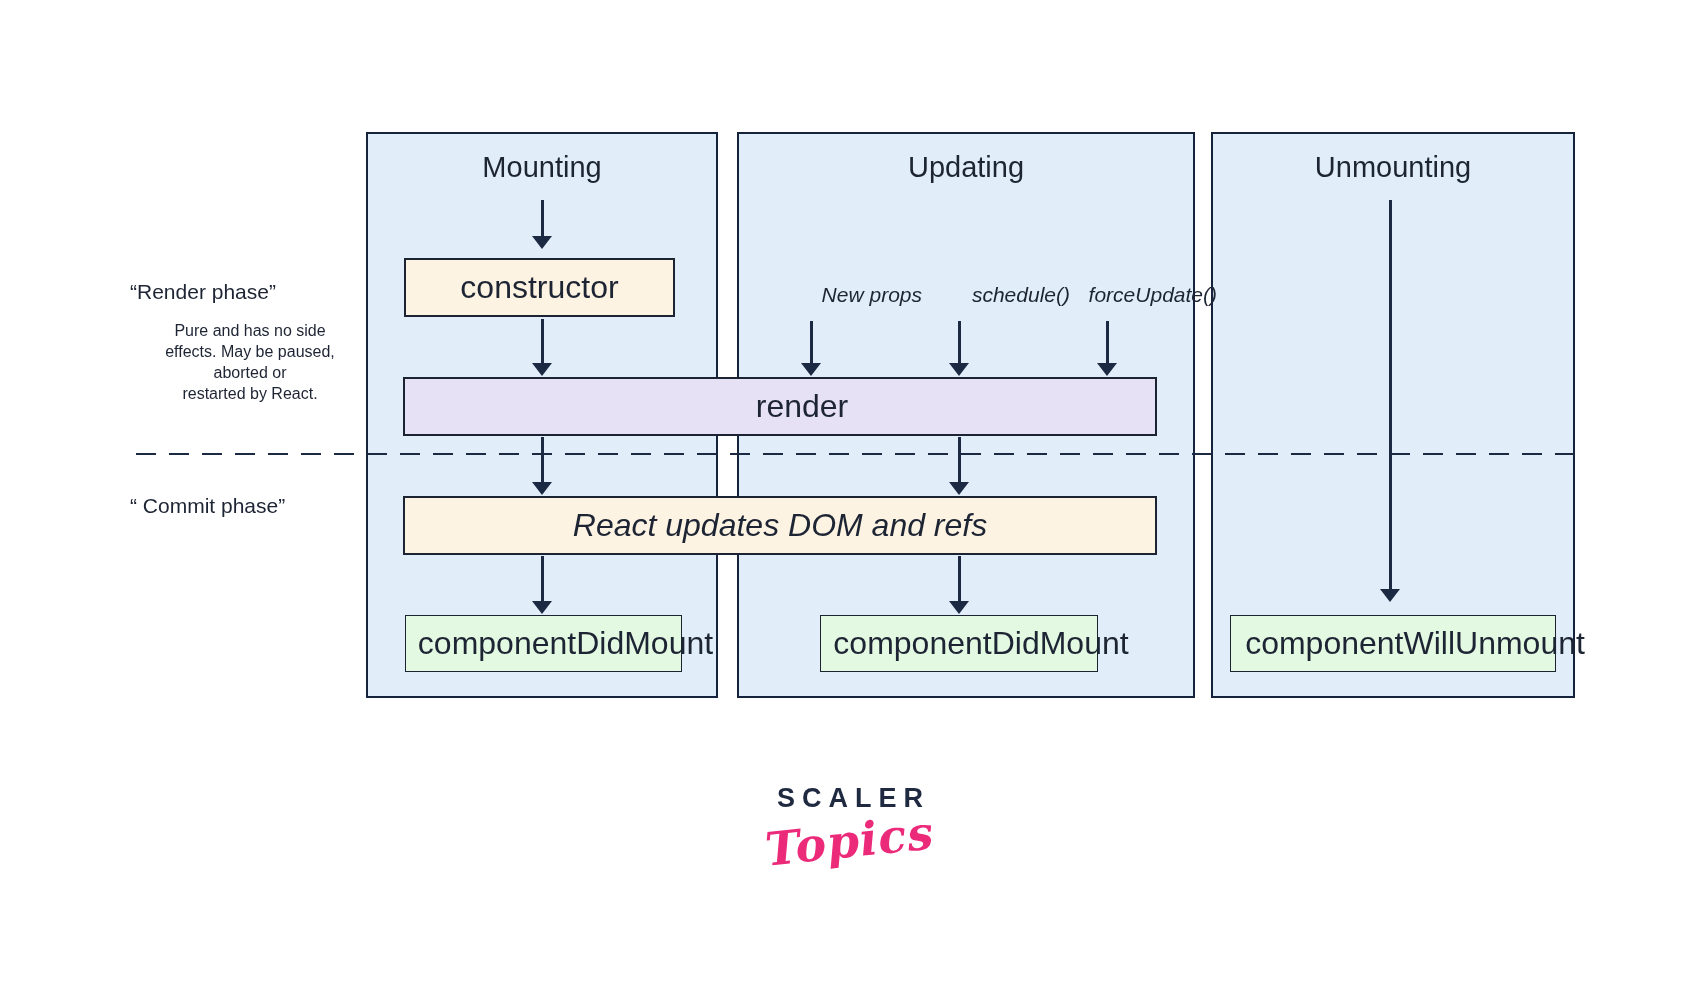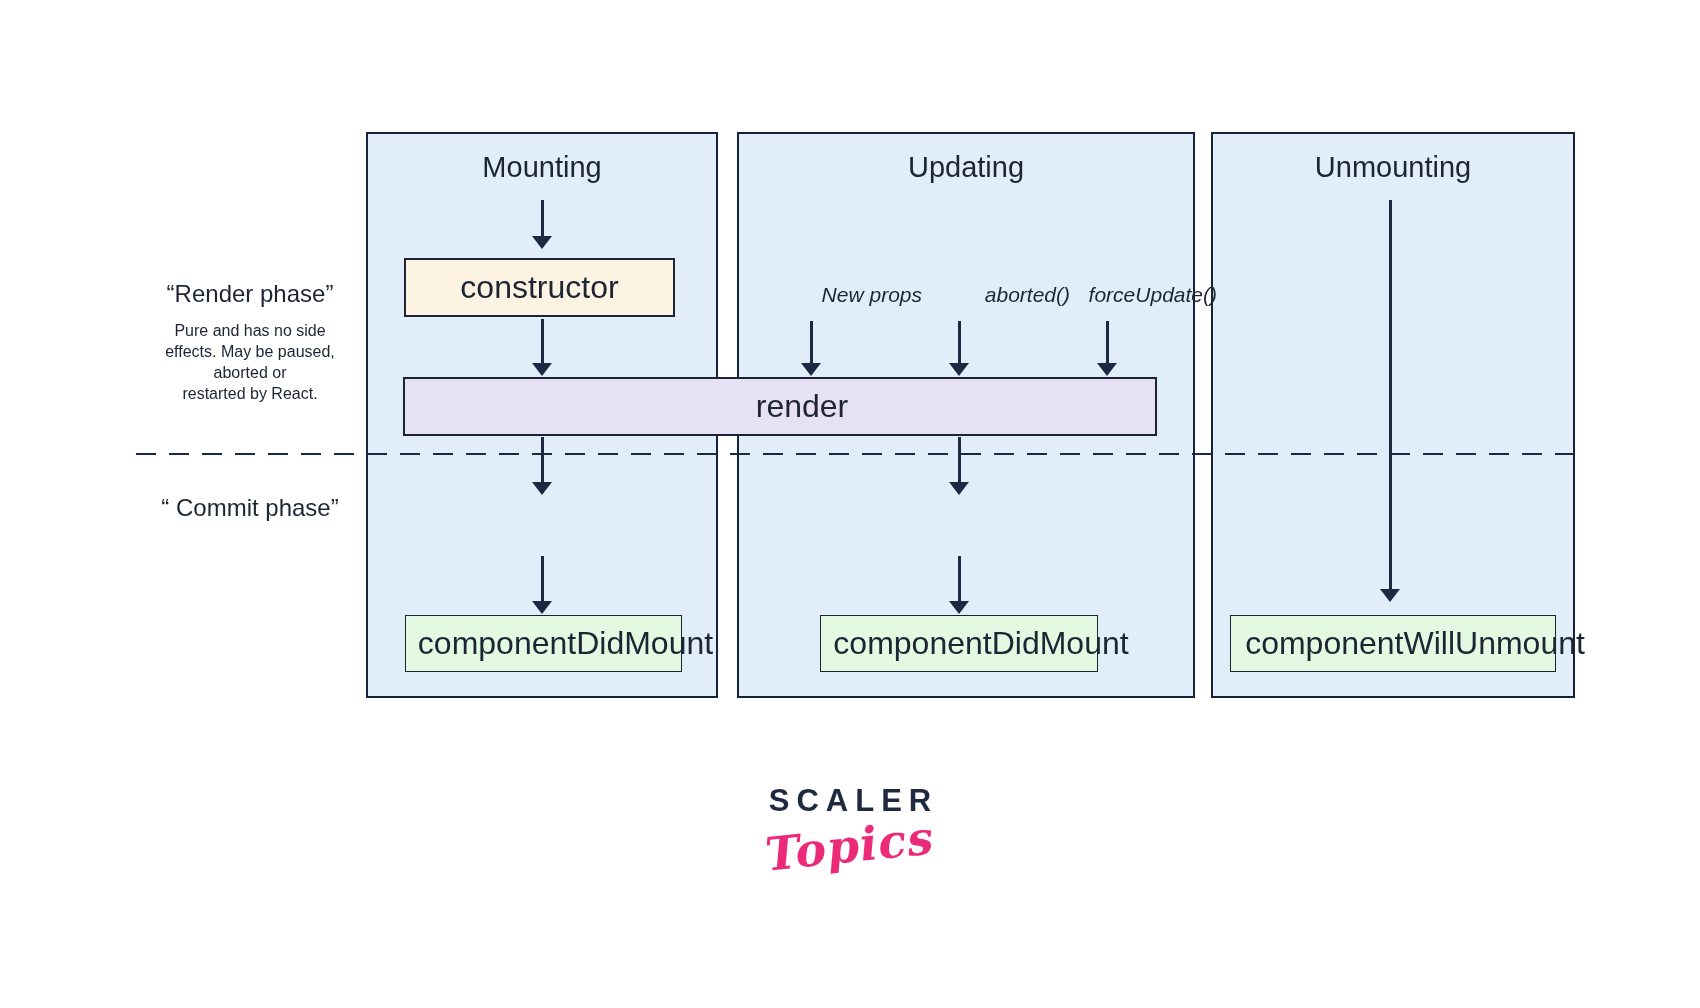--- a/index.html
+++ b/index.html
@@ -69,35 +69,35 @@
   }
 
   
   .trigger-label{
     position:absolute;z-index:2;width:220px;margin-left:-110px;
     text-align:right;font-style:italic;font-size:21px;
   }
 
   
   .phase-title{
-    position:absolute;z-index:2;width:240px;text-align:center;
-    font-size:24px;
+    position:absolute;z-index:2;width:240px;text-align:left;
+    font-size:21px;
   }
   .phase-desc{
     position:absolute;z-index:2;width:280px;text-align:center;
     font-size:16px;line-height:1.32;white-space:pre-line;
   }
 
   
   .logo{
     position:absolute;left:700px;top:783px;width:300px;
     text-align:center;z-index:2;
   }
   .logo-brand{
-    font-size:31px;font-weight:bold;letter-spacing:7px;
+    font-size:27px;font-weight:bold;letter-spacing:7px;
     margin-left:7px; 
     color:var(--logo-navy);
   }
   .logo-sub{
     display:inline-block;margin-top:0px;
     font-family:"DejaVu Serif","Liberation Serif",serif;
     font-style:italic;font-weight:bold;font-size:46px;
     color:var(--logo-pink);
     transform:rotate(-6deg);
     letter-spacing:1px;
@@ -119,31 +119,34 @@
   <div class="dashed-line" style="left:136px;top:453px;width:1440px;"></div>
 
   <div class="phase-title" style="left:130px;top:280px;">“Render phase”</div>
   <div class="phase-desc" style="left:110px;top:320px;">Pure and has no side
 effects. May be paused,
 aborted or
 restarted by React.</div>
   <div class="phase-title" style="left:130px;top:494px;">“ Commit phase”</div>
 
   <div class="trigger-label" style="left:812px;top:283px;">New props</div>
-  <div class="trigger-label" style="left:960px;top:283px;">aborted()</div>
+  <div class="trigger-label" style="left:960px;top:283px;">schedule()</div>
   <div class="trigger-label" style="left:1107px;top:283px;">forceUpdate()</div>
 
   <div class="step-box cream" style="left:404px;top:258px;width:271px;height:59px;">
     <span>constructor</span>
   </div>
 
   <div class="step-box lavender" style="left:403px;top:377px;width:754px;height:59px;">
     <span>render</span>
   </div>
 
+  <div class="step-box cream italic" style="left:403px;top:496px;width:754px;height:59px;">
+    <span>React updates DOM and refs</span>
+  </div>
 
   <div class="step-box green" style="left:405px;top:615px;width:277px;height:57px;">
     <span>componentDidMount</span>
   </div>
   <div class="step-box green" style="left:820px;top:615px;width:278px;height:57px;">
     <span>componentDidMount</span>
   </div>
   <div class="step-box green" style="left:1230px;top:615px;width:326px;height:57px;">
     <span>componentWillUnmount</span>
   </div>

